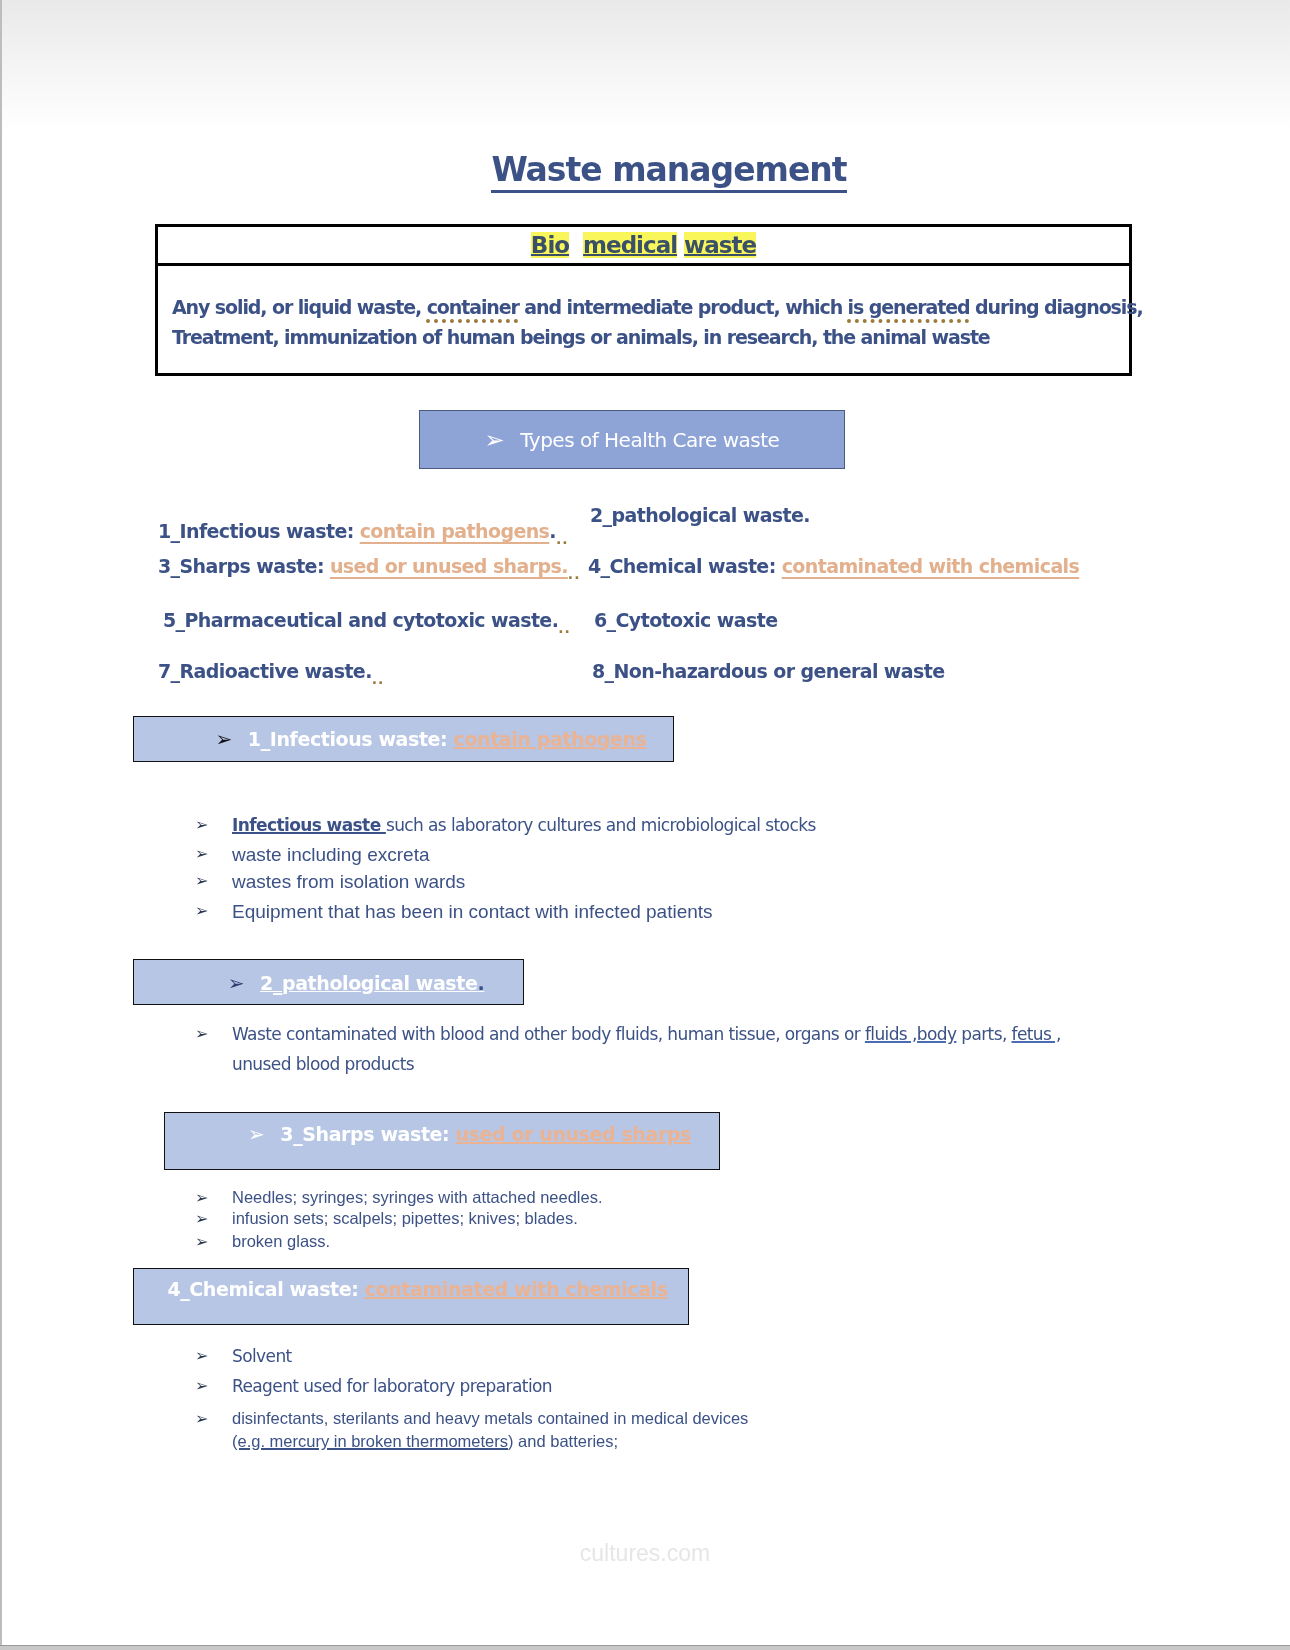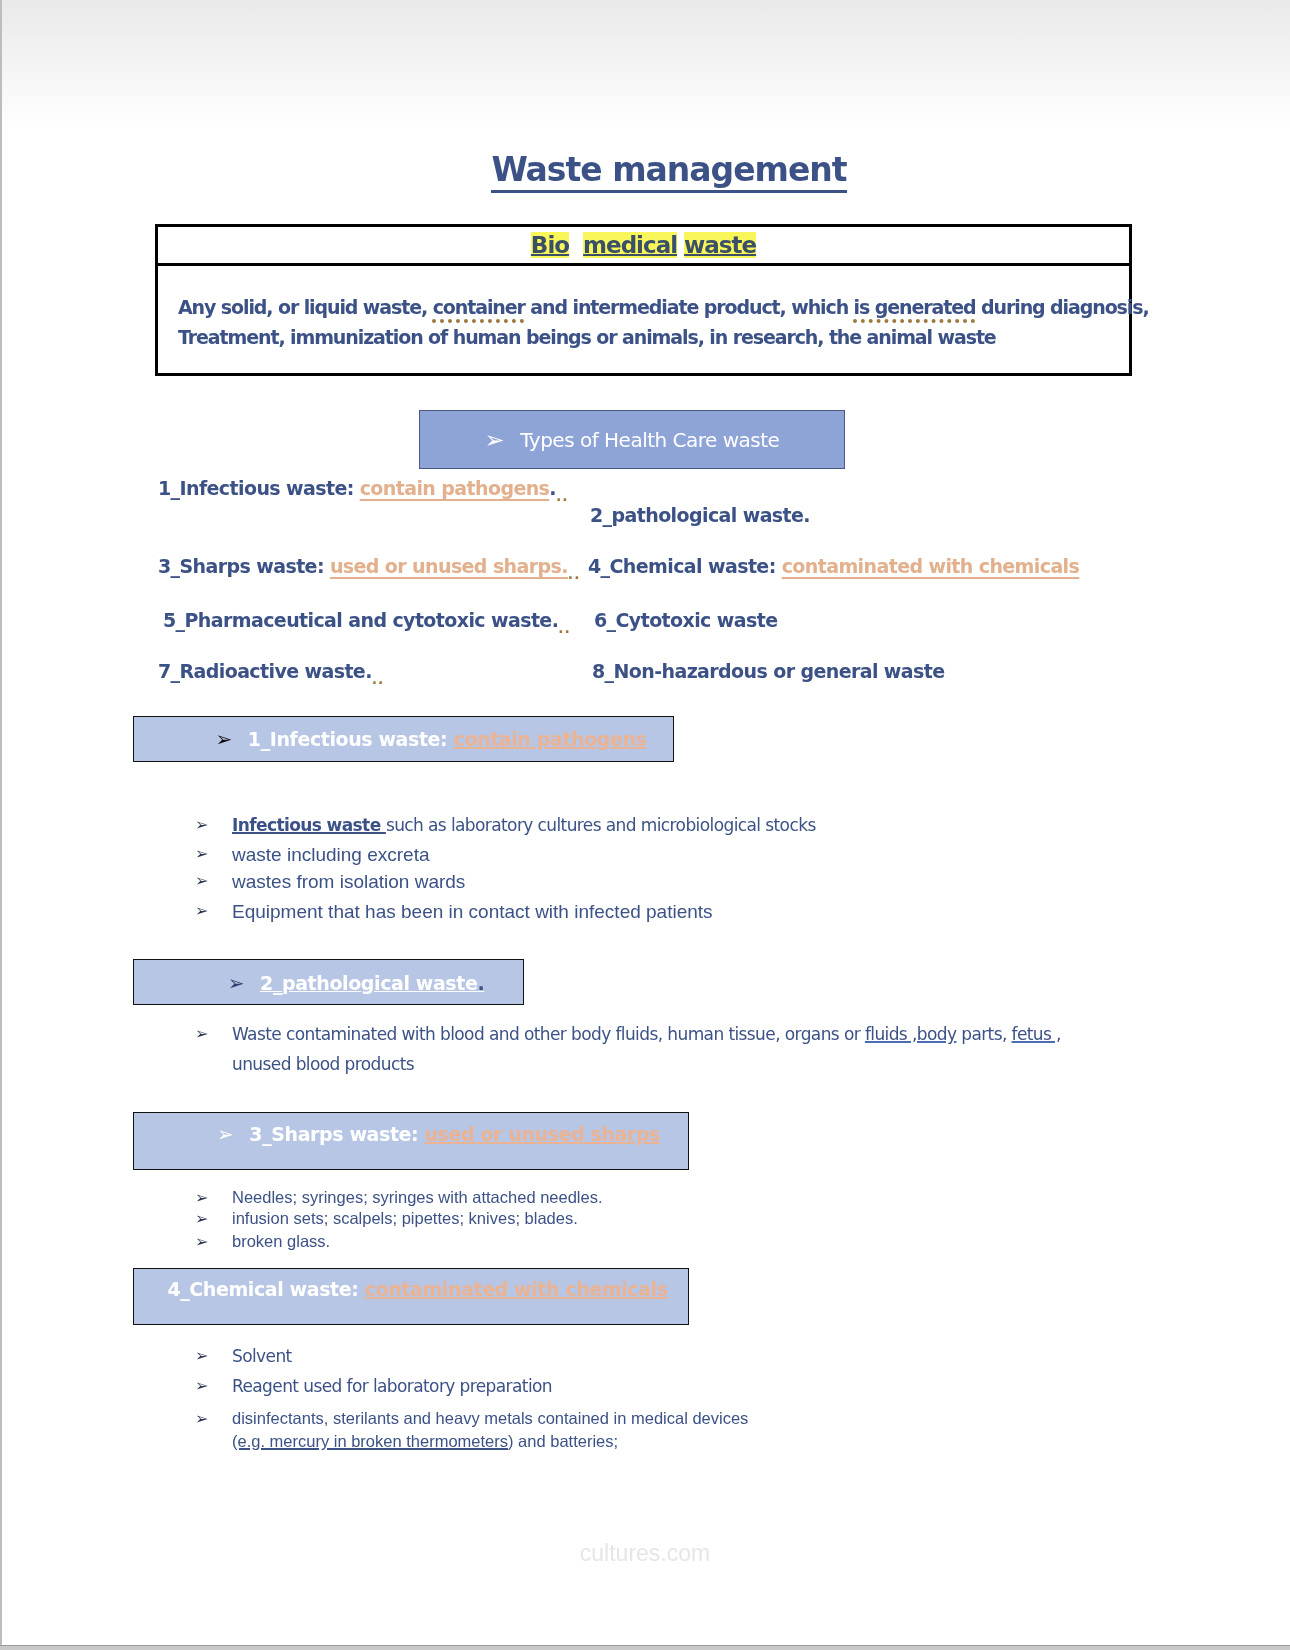--- a/index.html
+++ b/index.html
@@ -29,21 +29,21 @@
     position: absolute; left: 155px; top: 224px; width: 977px; height: 152px;
     border: 3px solid #000;
   }
   .def-head {
     height: 39px; border-bottom: 3px solid #000; text-align: center;
     font-family: "DejaVu Sans", sans-serif; font-weight: bold; font-size: 23px; color: #3a5066;
     letter-spacing: -1px; line-height: 36px;
   }
   .def-head .hl { background: #f8f65a; text-decoration: underline; text-decoration-thickness: 2px; }
   .def-body {
-    padding: 26px 12px 0 20px;
+    padding: 26px 12px 0 14px;
     font-family: "DejaVu Sans", sans-serif; font-weight: bold; font-size: 19px; color: #3c5286;
     letter-spacing: -1.1px; line-height: 30px; white-space: nowrap;
   }
   .squig { text-decoration: underline dotted #9c7a3c; text-decoration-thickness: 4px; text-underline-offset: 5px; }
 
   .types-box {
     position: absolute; left: 419px; top: 410px; width: 426px; height: 59px;
     background: #8ea3d6; border: 1.5px solid #4a5a80;
     color: #ffffff; font-size: 20px; display: flex; align-items: center; justify-content: center;
     font-family: "DejaVu Sans", sans-serif; letter-spacing: -0.5px;
@@ -96,21 +96,21 @@
     <div><span>Any solid, or liquid waste, </span><span class="squig">container</span><span> and intermediate product, which </span><span class="squig">is generated</span><span> during diagnosis,</span></div>
     <div>Treatment, immunization of human beings or animals, in research, the animal waste</div>
   </div>
 </div>
 
 <div class="types-box">
   <span class="arrow">➢</span>
   <span>Types of Health Care  waste</span>
 </div>
 
-<div class="type-item" style="left:158px; top:477px;"><span>1_Infectious waste: </span><span class="peach">contain pathogens</span><span>.</span><span class="dots">..</span></div>
+<div class="type-item" style="left:158px; top:520px;"><span>1_Infectious waste: </span><span class="peach">contain pathogens</span><span>.</span><span class="dots">..</span></div>
 <div class="type-item" style="left:590px; top:504px;"><span>2_pathological waste.</span></div>
 
 <div class="type-item" style="left:158px; top:555px;"><span>3_Sharps waste: </span><span class="peach">used or unused sharps.</span><span class="dots">..</span></div>
 <div class="type-item" style="left:588px; top:555px;"><span>4_Chemical waste: </span><span class="peach">contaminated with chemicals</span></div>
 
 <div class="type-item" style="left:163px; top:609px;"><span>5_Pharmaceutical and cytotoxic waste.</span><span class="dots">..</span></div>
 <div class="type-item" style="left:594px; top:609px;"><span>6_Cytotoxic waste</span></div>
 
 <div class="type-item" style="left:158px; top:660px;"><span>7_Radioactive waste.</span><span class="dots">..</span></div>
 <div class="type-item" style="left:592px; top:660px;"><span>8_Non-hazardous or general waste</span></div>
@@ -125,21 +125,21 @@
   <li class="bl-b" style="height:28px;"><span class="b">➢</span><span>Equipment that has been in contact with infected patients</span></li>
 </ul>
 
 <div class="sec-box" style="top:959px; width:391px; height:46px; padding:11px 0 0 55px;text-decoration:underline;">
   <span class="arrow" style="color:#2e3f70;">➢</span><span>2_pathological waste</span><span style="color:#3c5286;">.</span>
 </div>
 <ul class="bullets" style="top:1019px;">
   <li class="bl-a" style="line-height:30px;"><span class="b">➢</span><span>Waste contaminated with blood and other body fluids, human tissue, organs or </span><span class="ul-blue" style="text-decoration-color:#4a6cb5;">fluids ,body</span><span> parts, </span><span class="ul-blue" style="text-decoration-color:#4a6cb5;">fetus ,</span><br><span>unused blood products</span></li>
 </ul>
 
-<div class="sec-box" style="top:1112px; width:556px; height:58px; padding:9px 0 16px 55px;">
+<div class="sec-box" style="top:1112px; width:556px; height:58px; padding:9px 0 16px 55px;margin-left:31px;">
   <span class="arrow">➢</span><span>3_Sharps waste: </span><span class="peach2">used or unused sharps</span>
 </div>
 <ul class="bullets" style="top:1188px;">
   <li class="bl-c" style="height:21px;"><span class="b">➢</span><span>Needles; syringes; syringes with attached needles.</span></li>
   <li class="bl-c" style="height:23px;"><span class="b">➢</span><span>infusion sets; scalpels; pipettes; knives; blades.</span></li>
   <li class="bl-c" style="height:22px;"><span class="b">➢</span><span>broken glass.</span></li>
 </ul>
 
 <div class="sec-box" style="top:1268px; width:556px; height:57px; padding:9px 0 0 13px;">
   <span>4_Chemical waste: </span><span class="peach2">contaminated with chemicals</span>

